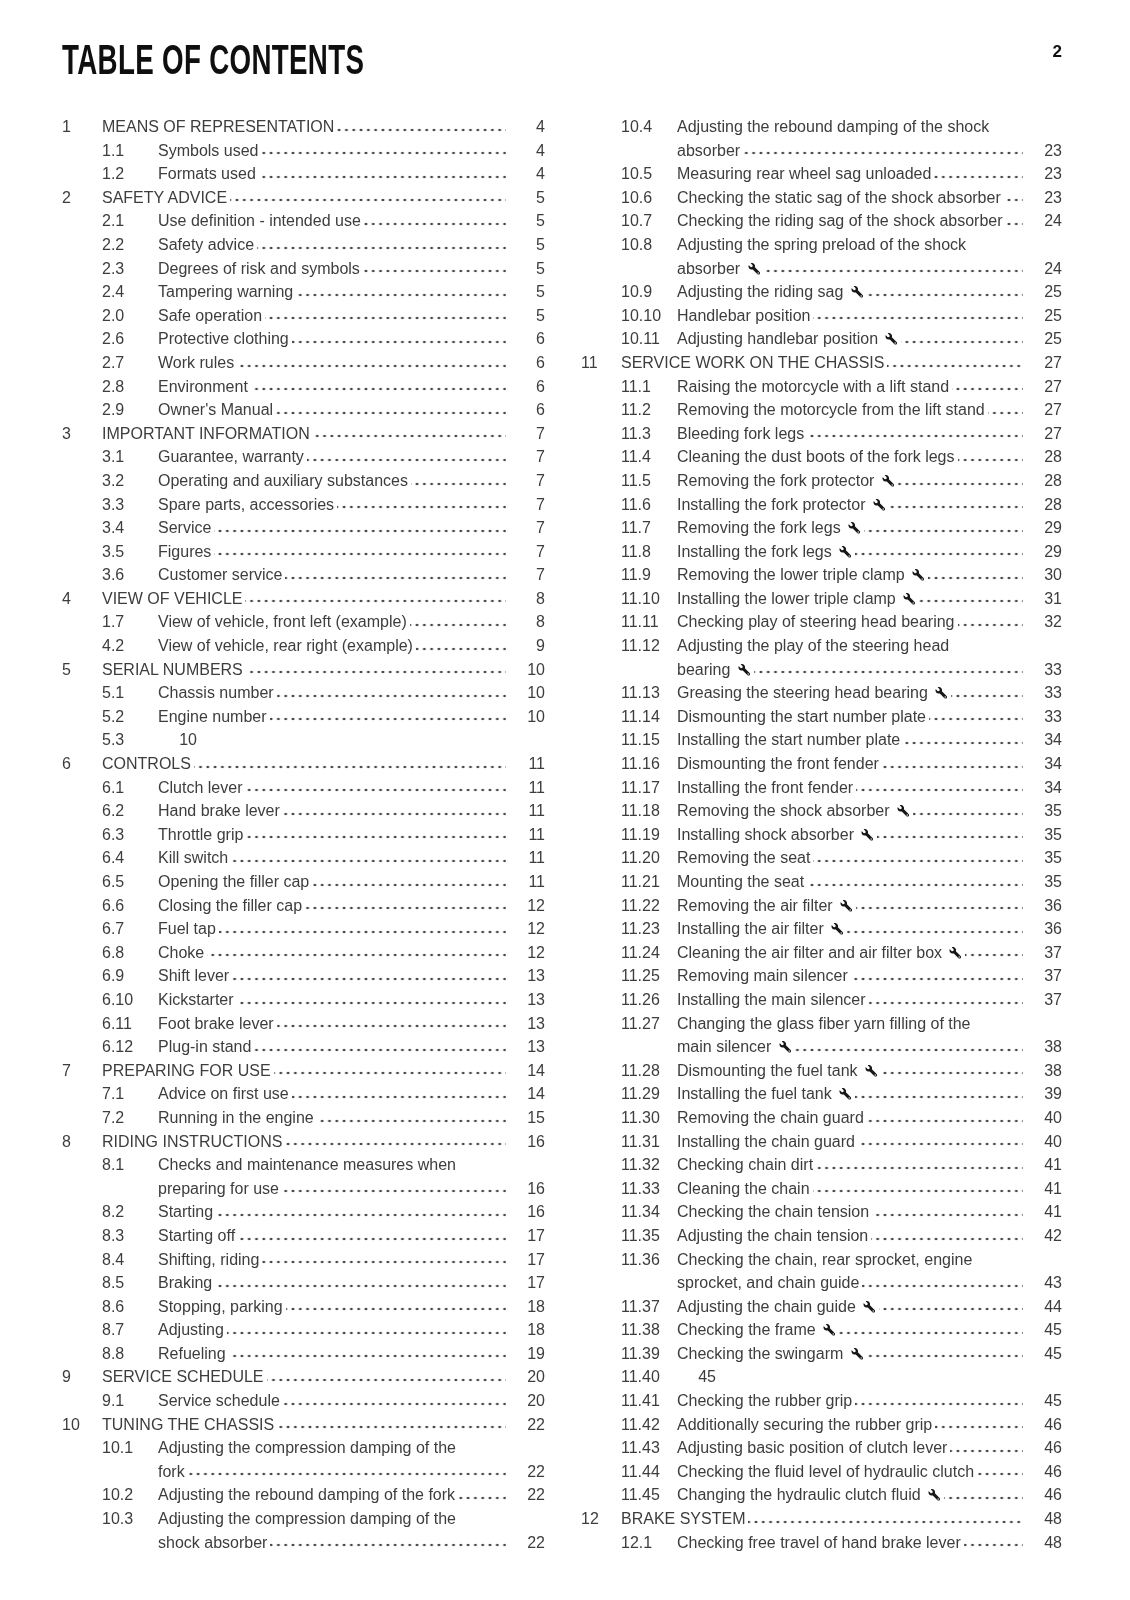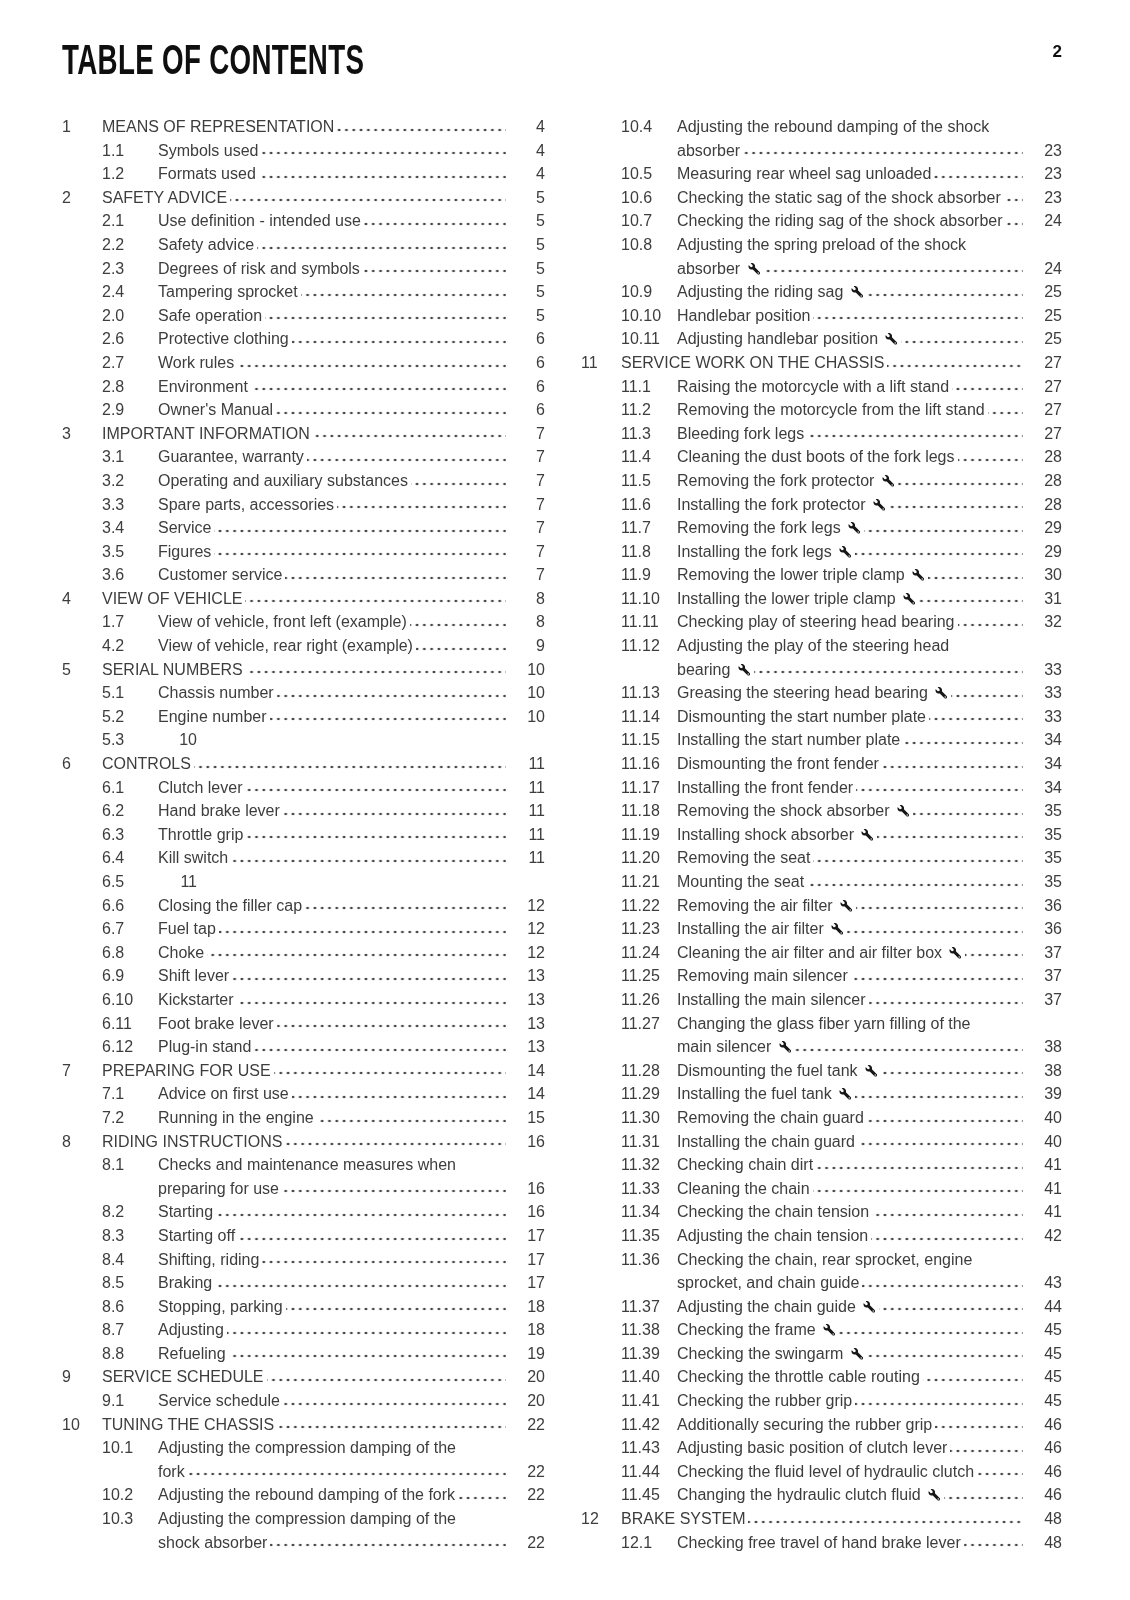--- a/index.html
+++ b/index.html
@@ -74,21 +74,21 @@
           <div class="mid"><span class="t">Safety advice</span></div>
           <span class="pg">5</span>
         </div>
         <div class="entry lvl2">
           <span class="num">2.3</span>
           <div class="mid"><span class="t">Degrees of risk and symbols</span></div>
           <span class="pg">5</span>
         </div>
         <div class="entry lvl2">
           <span class="num">2.4</span>
-          <div class="mid"><span class="t">Tampering sprocket</span></div>
+          <div class="mid"><span class="t">Tampering warning</span></div>
           <span class="pg">5</span>
         </div>
         <div class="entry lvl2">
           <span class="num">2.0</span>
           <div class="mid"><span class="t">Safe operation</span></div>
           <span class="pg">5</span>
         </div>
         <div class="entry lvl2">
           <span class="num">2.6</span>
           <div class="mid"><span class="t">Protective clothing</span></div>
@@ -198,20 +198,21 @@
           <div class="mid"><span class="t">Throttle grip</span></div>
           <span class="pg">11</span>
         </div>
         <div class="entry lvl2">
           <span class="num">6.4</span>
           <div class="mid"><span class="t">Kill switch</span></div>
           <span class="pg">11</span>
         </div>
         <div class="entry lvl2">
           <span class="num">6.5</span>
+          <div class="mid"><span class="t">Opening the filler cap</span></div>
           <span class="pg">11</span>
         </div>
         <div class="entry lvl2">
           <span class="num">6.6</span>
           <div class="mid"><span class="t">Closing the filler cap</span></div>
           <span class="pg">12</span>
         </div>
         <div class="entry lvl2">
           <span class="num">6.7</span>
           <div class="mid"><span class="t">Fuel tap</span></div>
@@ -665,21 +666,20 @@
           <span class="num">11.39</span>
           <div class="mid"><span class="t">Checking the swingarm <svg class="wr" viewBox="0 0 512 512">
                 <g transform="translate(512 0) scale(-1 1)">
                   <path d="M507.73 109.1c-2.24-9.03-13.54-12.09-20.12-5.51l-74.36 74.36-67.88-11.31-11.31-67.88 74.36-74.36c6.62-6.62 3.43-17.9-5.66-20.16C387.93.91 372.3-1 356 .59c-62.67 6.09-114.93 57.08-122.33 119.63-2.58 21.84-.4 42.84 5.59 62.34L37.46 384.36c-24.95 24.95-24.95 65.4 0 90.35 24.95 24.95 65.4 24.95 90.35 0l201.8-201.8c19.5 5.99 40.5 8.17 62.34 5.59 62.55-7.4 113.54-59.66 119.63-122.33 1.59-16.3-.32-31.93-3.85-47.07zM99.07 460.25c-16.71 0-30.25-13.54-30.25-30.25s13.54-30.25 30.25-30.25 30.25 13.54 30.25 30.25-13.54 30.25-30.25 30.25z"></path>
                 </g>
               </svg></span></div>
           <span class="pg">45</span>
         </div>
         <div class="entry lvl2">
           <span class="num">11.40</span>
-          <div class="mid"><span class="t">Checking the throttle cable routing</span></div>
           <span class="pg">45</span>
         </div>
         <div class="entry lvl2">
           <span class="num">11.41</span>
           <div class="mid"><span class="t">Checking the rubber grip</span></div>
           <span class="pg">45</span>
         </div>
         <div class="entry lvl2">
           <span class="num">11.42</span>
           <div class="mid"><span class="t">Additionally securing the rubber grip</span></div>

